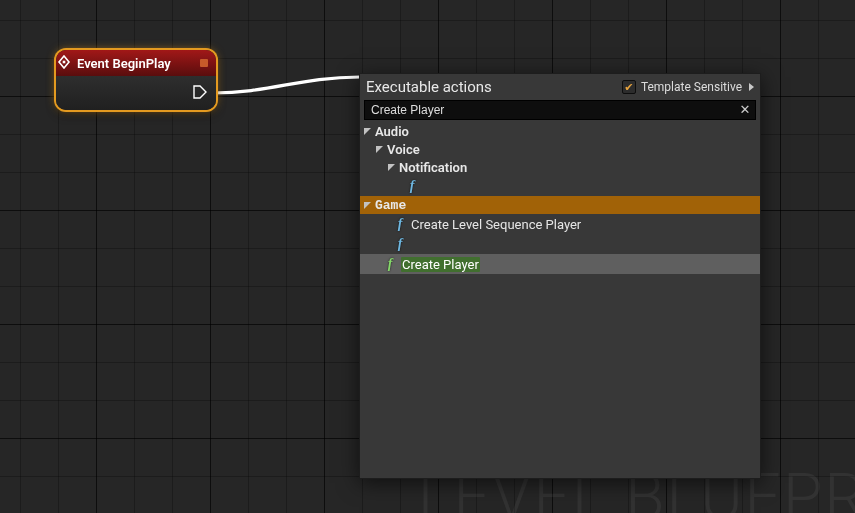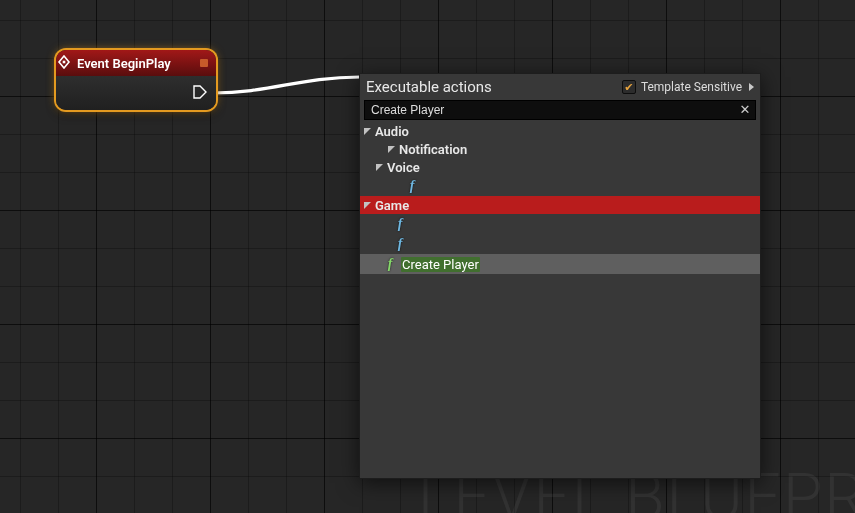--- a/index.html
+++ b/index.html
@@ -185,21 +185,22 @@
     border-color: #c2c2c2 transparent transparent transparent;
   }
   .cat { font-weight: 600; color: #e8e8e8; }
   .cat-row {
     display: flex;
     align-items: center;
     height: 18px;
     padding-left: var(--ind, 4px);
   }
   .cat-row.bar {
-    background: #b91c1c;
+    background: #a16207;
+    font-family: Liberation Mono, monospace;
   }
   .item-row {
     display: flex;
     align-items: center;
     height: 20px;
     padding-left: var(--ind, 30px);
     gap: 5px;
     font-size: 13px;
     color: #e6e6e6;
   }
@@ -267,38 +268,39 @@
   <div class="searchbox">
     <input type="text" value="Create Player" style="">
     <span class="clear">✕</span>
   </div>
   <div class="tree">
 
     <div class="cat-row" style="--ind:4px">
       <span class="tri"></span>
       <span class="cat">Audio</span>
     </div>
+    <div class="cat-row" style="--ind:16px">
+      <span class="tri"></span>
+      <span class="cat">Voice</span>
+    </div>
     <div class="cat-row" style="--ind:28px">
       <span class="tri"></span>
       <span class="cat">Notification</span>
     </div>
-    <div class="cat-row" style="--ind:16px">
-      <span class="tri"></span>
-      <span class="cat">Voice</span>
-    </div>
     <div class="item-row" style="--ind:46px">
       <span class="f-icon blue">f</span>
     </div>
 
     <div class="cat-row bar" style="--ind:4px">
       <span class="tri"></span>
       <span class="cat">Game</span>
     </div>
     <div class="item-row" style="--ind:34px">
       <span class="f-icon blue">f</span>
+      <span>Create Level Sequence Player</span>
     </div>
     <div class="item-row" style="--ind:34px">
       <span class="f-icon blue">f</span>
     </div>
     <div class="item-row selected" style="--ind:24px">
       <span class="f-icon">f</span>
       <span><span class="hl-text">Create Player</span></span>
     </div>
 
   </div>

